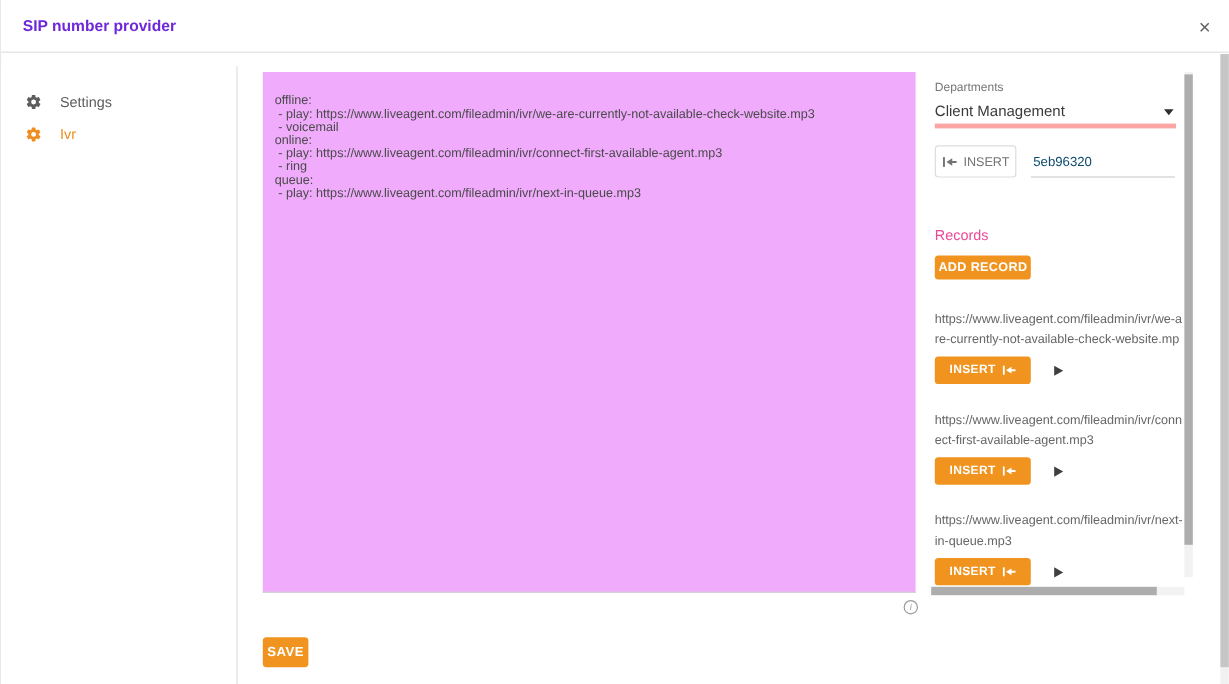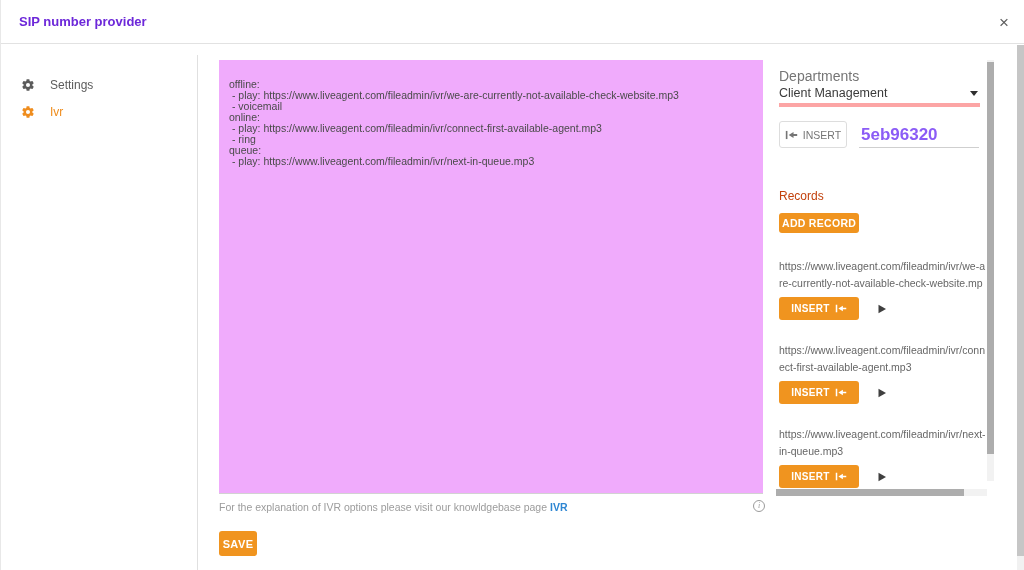--- a/index.html
+++ b/index.html
@@ -40,39 +40,39 @@
                border:1px solid #9b9b9b; border-radius:50%; color:#9b9b9b;
                font-size:8px; line-height:10px; text-align:center; font-style:italic;
                font-family:"Liberation Serif", serif; }
   .save-btn { position:absolute; left:218px; top:531px; width:38px; height:25px;
               background:#f0941f; color:#fff; border:none; border-radius:3px;
               font-size:11px; font-weight:bold; letter-spacing:.4px; cursor:pointer; }
 
   
   .rpanel { position:absolute; left:775px; top:60px; width:211px; height:428px;
             background:#fff; overflow:hidden; }
-  .dept-label { position:absolute; left:3px; top:8px; font-size:14px; color:#757575; }
+  .dept-label { position:absolute; left:3px; top:8px; font-size:10px; color:#757575; }
   .dept-select { position:absolute; left:3px; top:23px; width:201px; height:24px;
                  border-bottom:4px solid #fca5a5; cursor:pointer; }
   .dept-value { font-size:12.5px; color:#3a3a3a; line-height:20px; }
   .caret { position:absolute; right:2px; top:8px; width:0; height:0;
            border-left:4px solid transparent; border-right:4px solid transparent;
            border-top:5px solid #2f2f2f; }
 
   .insert-row { position:absolute; left:3px; top:61px; width:205px; height:28px; }
   .insert-outline-btn { position:absolute; left:0; top:0; width:68px; height:27px;
                         background:#fff; border:1px solid #ddd; border-radius:3px;
                         color:#757575; font-size:10.5px; cursor:pointer;
                         display:flex; align-items:center; justify-content:center; gap:5px; }
   .code-field { position:absolute; left:80px; top:0; width:120px; height:27px;
                 border:none; border-bottom:1px solid #cfcfcf; outline:none;
-                font-family:"Liberation Sans", sans-serif; font-size:17px; color:#8b5cf6;
-                padding:4px 2px 2px 2px; background:transparent;font-weight:bold; }
-
-  .records-label { position:absolute; left:3px; top:129px; font-size:12px; color:#c2410c; }
+                font-family:"Liberation Sans", sans-serif; font-size:11px; color:#0c4a6e;
+                padding:4px 2px 2px 2px; background:transparent; }
+
+  .records-label { position:absolute; left:3px; top:129px; font-size:12px; color:#ec4899; }
   .add-record-btn { position:absolute; left:3px; top:153px; height:20px; padding:0 3px;
                     background:#f0941f; color:#fff; border:none; border-radius:3px;
                     font-size:10.5px; font-weight:bold; letter-spacing:.3px; cursor:pointer; }
 
   .records-list { position:absolute; left:3px; top:198px; width:208px; }
   .record { margin-bottom:22px; }
   .record-url { width:208px; height:35px; overflow:hidden; font-size:10.5px;
                 line-height:17px; color:#666; word-break:break-all; }
   .record-actions { display:flex; align-items:center; margin-top:4px; }
   .insert-btn { width:80px; height:23px; background:#f0941f; color:#fff; border:none;
@@ -130,21 +130,20 @@
     <textarea class="editor" spellcheck="false" style="">offline:
  - play: https://www.liveagent.com/fileadmin/ivr/we-are-currently-not-available-check-website.mp3
  - voicemail
 online:
  - play: https://www.liveagent.com/fileadmin/ivr/connect-first-available-agent.mp3
  - ring
 queue:
  - play: https://www.liveagent.com/fileadmin/ivr/next-in-queue.mp3</textarea>
   </div>
 
-  <div class="footer-note"><span>For the explanation of IVR options please visit our knowldgebase page </span><a>IVR</a></div>
   <div class="info-icon">i</div>
   <button class="save-btn">SAVE</button>
 
   <div class="rpanel">
 
     <div class="dept-label">Departments</div>
     <div class="dept-select">
       <div class="dept-value">Client Management</div>
       <span class="caret"></span>
     </div>

